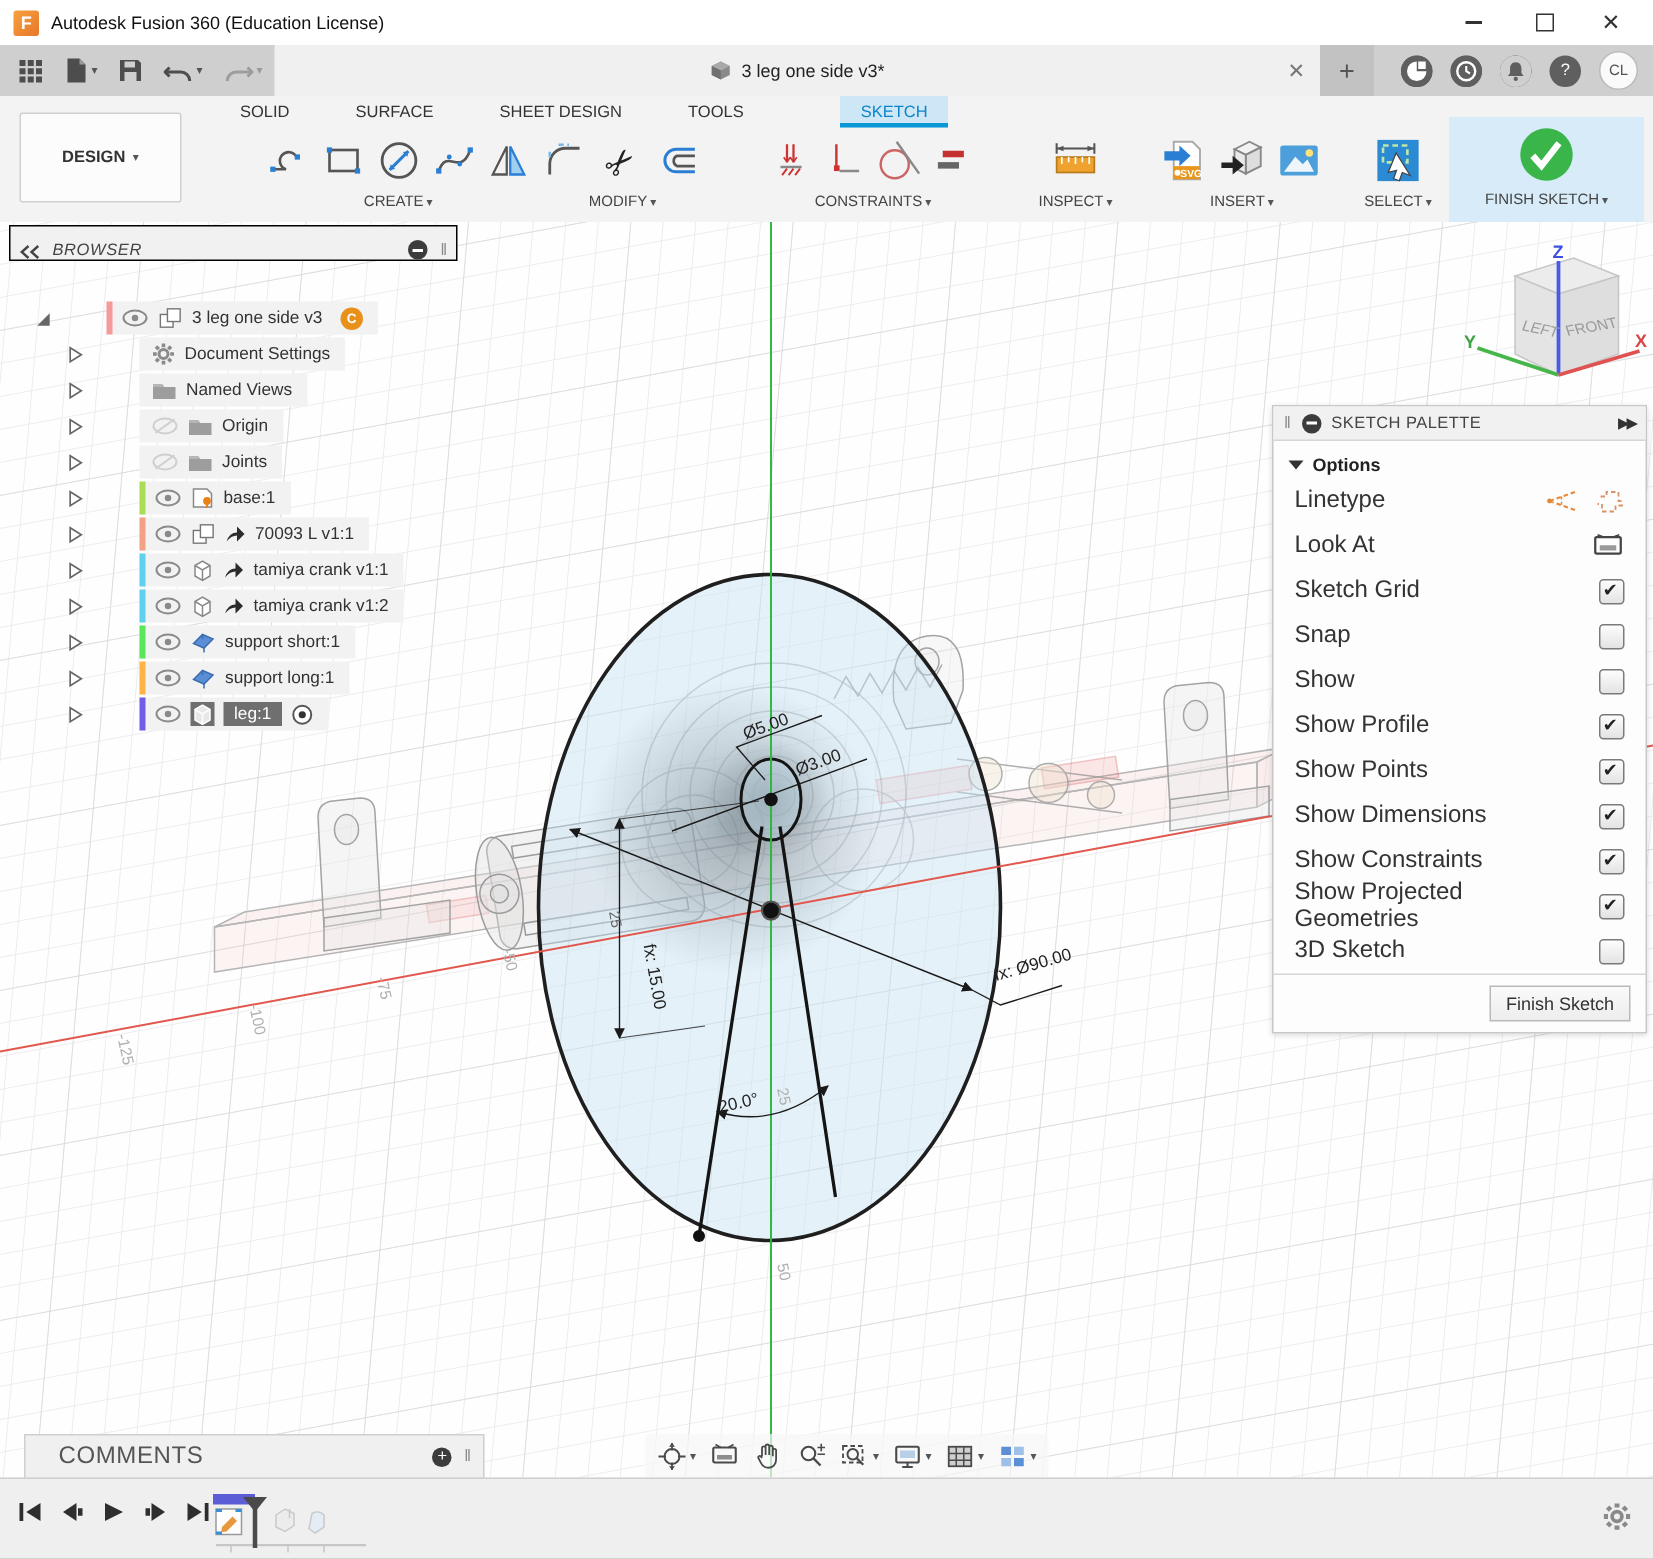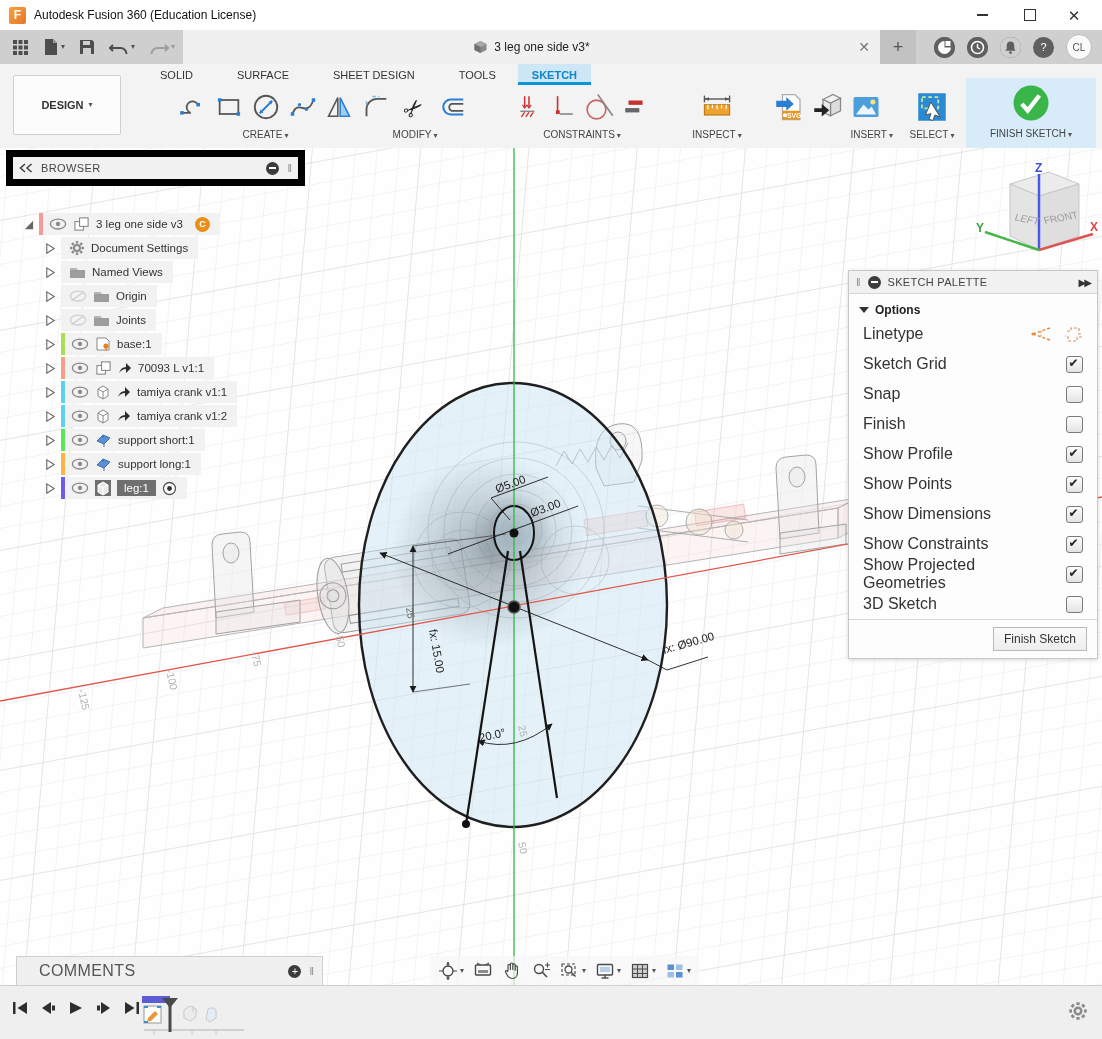--- a/index.html
+++ b/index.html
@@ -28,41 +28,41 @@
   .plusbtn{position:absolute;left:880px;top:0;width:36px;height:34px;background:#c2c2c2;display:flex;align-items:center;justify-content:center;font-size:18px;color:#555;}
   .righticons{position:absolute;right:0;top:0;height:34px;display:flex;align-items:center;gap:12px;padding:0 10px;}
   .rico{width:21px;height:21px;border-radius:50%;background:#5f5f5f;color:#fff;display:flex;align-items:center;justify-content:center;font-size:11px;}
   .avatar{width:24px;height:24px;border-radius:50%;background:#fafafa;color:#555;font-size:10px;display:flex;align-items:center;justify-content:center;border:1px solid #bbb;}
   
   .ribbon{position:absolute;left:0;top:64px;right:0;height:84px;background:#f3f3f3;border-bottom:1px solid #d9d9d9;}
   .design-btn{position:absolute;left:13px;top:11px;width:106px;height:58px;background:#fcfcfc;border:1px solid #d0d0d0;border-radius:2px;
        display:flex;align-items:center;justify-content:center;gap:5px;font-weight:bold;font-size:11px;color:#333;}
   .rtabs{position:absolute;left:138px;top:0;height:21px;display:flex;align-items:stretch;gap:0;}
   .rtab{padding:3px 22px 2px;font-size:11px;color:#333;display:flex;align-items:center;}
-  .rtab.active{background:#cde7f6;color:#0d84c8;font-weight:bold;box-shadow:inset 0 -3px 0 #0a97d6;padding:3px 14px 2px;}
+  .rtab.active{background:#cde7f6;color:#0d84c8;font-weight:normal;box-shadow:inset 0 -3px 0 #0a97d6;padding:3px 14px 2px;margin-left:42px;}
   .vsep{position:absolute;top:90px;height:50px;width:1px;background:#d2d2d2;}
   .rgroup{position:absolute;top:21px;height:63px;text-align:center;}
   .rgroup .gicons{height:44px;display:flex;align-items:center;justify-content:center;gap:8px;}
   .glabel{font-size:10px;color:#444;}
   .glabel .caret{margin-left:2px;}
   .finish-group{background:#d7ecf8;top:14px;height:70px;padding-top:0;}
   .finish-group .gicons{height:50px;}
   
   .canvas{position:absolute;left:0;top:148px;width:1102px;height:837px;background:#fdfdfd;overflow:hidden;}
   
   .browser{position:absolute;left:6px;top:150px;width:299px;}
-  .bheader{height:22px;background:#f1f1f1;border:7px solid #000000;display:flex;align-items:center;padding:0 6px;gap:8px;}
+  .bheader{height:22px;background:#f1f1f1;border:1px solid #000000;display:flex;align-items:flex-end;padding:0 6px;gap:8px;font-style:italic;}
   .bheader .btitle{flex:1;font-size:11px;color:#444;letter-spacing:.4px;}
   .minus-circle{width:13px;height:13px;border-radius:50%;background:#3c3c3c;position:relative;}
   .minus-circle::after{content:"";position:absolute;left:3px;top:5.5px;width:7px;height:2px;background:#fff;}
   .grip{color:#8a8a8a;font-size:11px;}
   .btree{position:relative;}
   .brow{position:absolute;left:0;display:flex;align-items:center;height:22px;}
   .disc{width:13px;height:13px;margin-right:4px;}
-  .chip{display:flex;align-items:center;background:rgba(241,241,241,.95);height:22px;padding-right:10px;gap:6px;}
+  .chip{display:flex;align-items:center;background:rgba(241,241,241,.95);height:22px;padding-right:10px;gap:6px;margin-left:32px;}
   .cbar{width:4px;height:22px;}
   .blabel{font-size:11.5px;color:#333;white-space:nowrap;}
   .sel-label{background:#6f6f6f;color:#fff;padding:2px 7px;font-size:11.5px;}
   .badge-c{width:15px;height:15px;border-radius:50%;background:#e8901a;color:#fff;font-size:9px;font-weight:bold;display:flex;align-items:center;justify-content:center;margin-left:6px;}
   
   .palette{position:absolute;left:848px;top:270px;width:248px;background:#fdfdfd;border:1px solid #c8c8c8;box-shadow:0 1px 4px rgba(0,0,0,.15);}
   .pheader{height:22px;background:#f1f1f1;border-bottom:1px solid #d5d5d5;display:flex;align-items:center;padding:0 7px;gap:7px;}
   .ptitle{flex:1;font-size:11px;color:#444;letter-spacing:.3px;}
   .dblarrow{color:#333;font-size:10px;letter-spacing:-2px;}
   .psection{display:flex;align-items:center;gap:6px;padding:9px 10px 2px;font-weight:bold;font-size:12px;color:#222;}
@@ -294,21 +294,21 @@
             <line x1="3" y1="2" x2="3" y2="8" stroke="#555" stroke-width="1.2"></line>
             <line x1="25" y1="2" x2="25" y2="8" stroke="#555" stroke-width="1.2"></line>
             <path d="M3 5l4-1.6v3.2zM25 5l-4-1.6v3.2z" fill="#555"></path>
             <rect x="3" y="10" width="22" height="9" fill="#f0a22e" stroke="#b97c1c"></rect>
             <path d="M6 10v4M10 10v3M14 10v4M18 10v3M22 10v4" stroke="#fff" stroke-width="1"></path>
           </svg>
       </div>
       <div class="glabel"><span>INSPECT</span><span class="caret">▾</span></div>
     </div>
 
-    <div class="rgroup" style="left:763px;width:130px;text-align:right;">
+    <div class="rgroup" style="left:763px;width:130px;">
       <div class="gicons">
         <svg width="30" height="30" viewBox="0 0 24 24">
             <path d="M6 2h10l4 4v16H6z" fill="#fff" stroke="#aaa"></path>
             <polygon points="1,7 9,7 9,4 15,9.5 9,15 9,12 1,12" fill="#2a7fd4"></polygon>
             <rect x="6" y="15" width="14" height="7" fill="#e8971e"></rect>
             <text x="9.5" y="20.7" font-size="5.5" fill="#fff" font-weight="bold">SVG</text>
             <circle cx="8" cy="18.5" r="1.6" fill="#fff"></circle>
           </svg>
         <svg width="30" height="30" viewBox="0 0 24 24">
             <polygon points="8,6 16,2 22,5 14,9" fill="#f2f2f2" stroke="#888"></polygon>
@@ -749,33 +749,43 @@
             <path d="M2 9 L19 3 M2 9 L19 15" stroke="#e8893a" stroke-width="1.4" stroke-dasharray="3 2" fill="none"></path>
             <circle cx="2" cy="9" r="1.6" fill="#e8893a"></circle>
             <path d="M10 6v6" stroke="#e8893a" stroke-dasharray="2 1.5"></path>
           </svg>
         <svg width="20" height="17" viewBox="0 0 20 17">
             <path d="M4 5 h4 v-3 h8 v6 h3 M19 11 h-5 v4 h-9 v-5 h-3" fill="none" stroke="#d8956a" stroke-width="1.2" stroke-dasharray="3 2"></path>
           </svg>
       </span>
     </div>
     <div class="prow">
+      <span class="plabel">Look At</span>
+      <span class="pctrl">
+        <svg width="22" height="18" viewBox="0 0 22 18">
+            <rect x="2.5" y="3" width="17" height="11" rx="1" fill="none" stroke="#444" stroke-width="1.5"></rect>
+            <rect x="5.5" y="8.5" width="11" height="3.5" fill="#9a9a9a"></rect>
+            <path d="M4 1.5 L8 3 M18.5 1.5 L14.5 3" stroke="#444" stroke-width="1.2"></path>
+          </svg>
+      </span>
+    </div>
+    <div class="prow">
       <span class="plabel">Sketch Grid</span>
       <span class="pctrl">
           <span class="cb checked"></span>
         </span>
     </div>
     <div class="prow">
       <span class="plabel">Snap</span>
       <span class="pctrl">
           <span class="cb"></span>
         </span>
     </div>
     <div class="prow">
-      <span class="plabel">Finish</span>
+      <span class="plabel">Show</span>
       <span class="pctrl">
           <span class="cb"></span>
         </span>
     </div>
     <div class="prow">
       <span class="plabel">Show Profile</span>
       <span class="pctrl">
           <span class="cb checked"></span>
         </span>
     </div>

